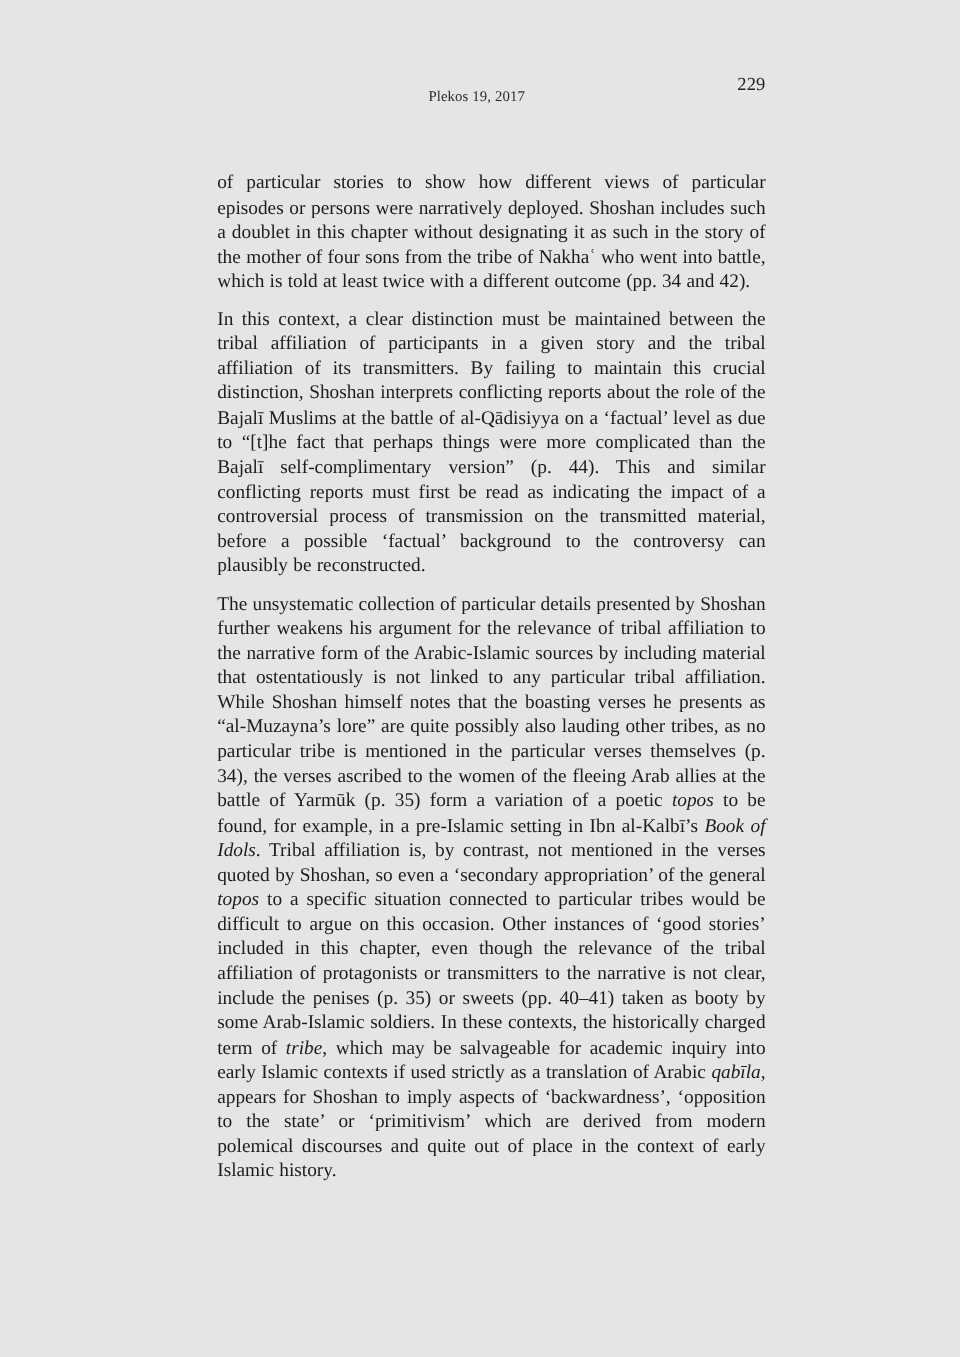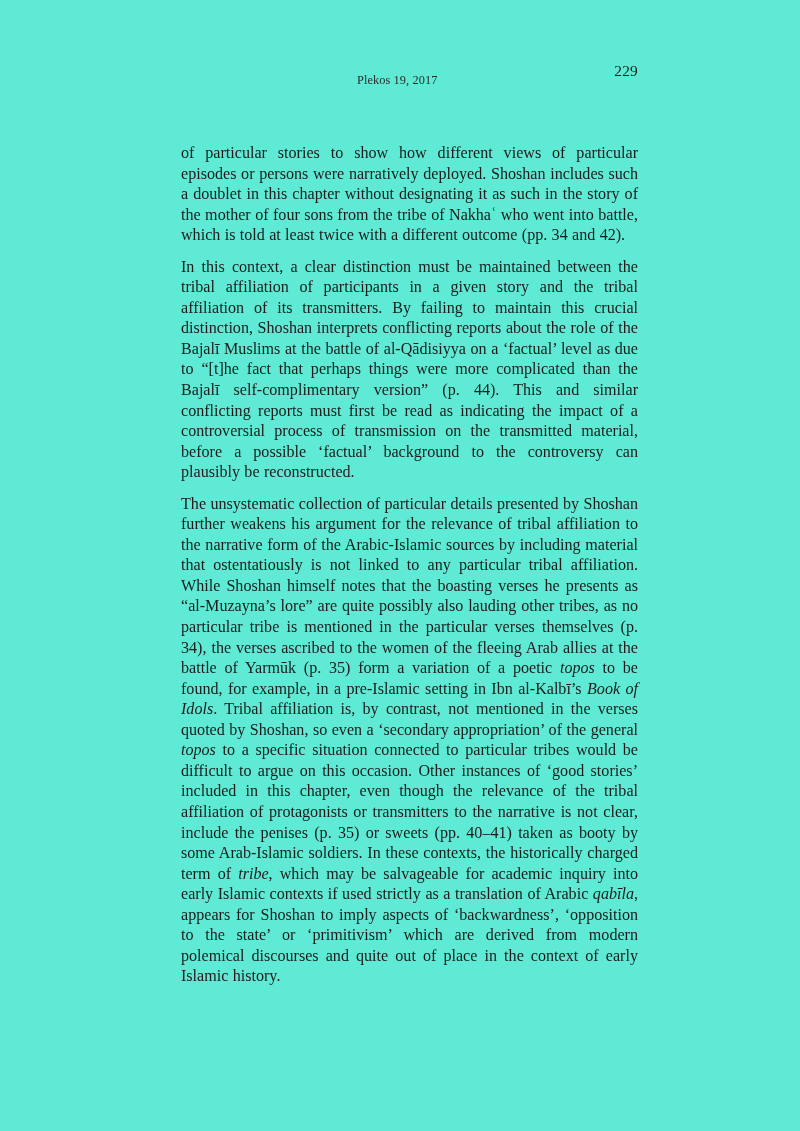--- a/index.html
+++ b/index.html
@@ -12,21 +12,21 @@
     background: #ffffff;
     font-family: "Liberation Serif", "DejaVu Serif", serif;
     color: #1a1a1a;
     overflow: hidden;
   }
 
   .page {
     position: relative;
     width: 800px;
     height: 1131px;
-    background: #5eead4;
+    background: #e5e5e5;
   }
 
   
   .header {
     position: absolute;
     left: 165px;
     top: 62px;
     width: 473px;
     height: 32px;
   }

